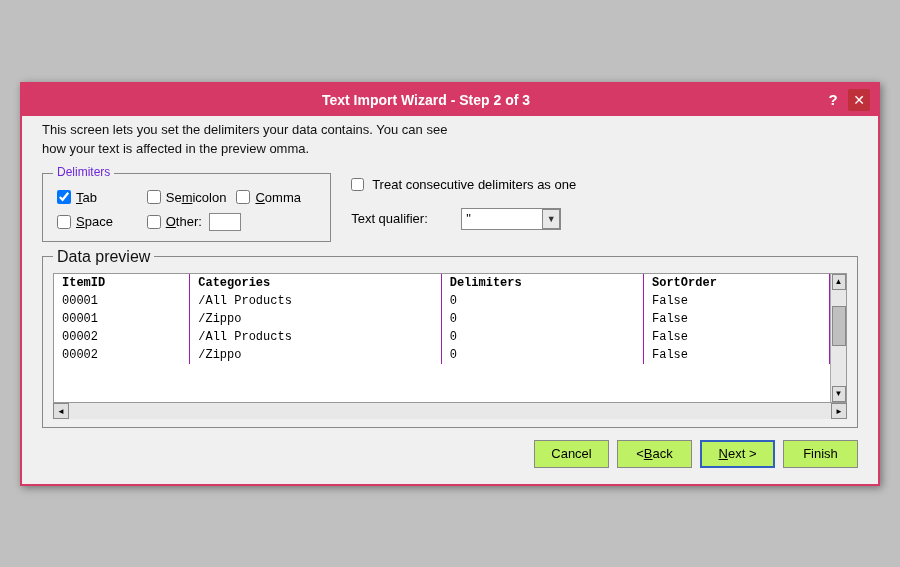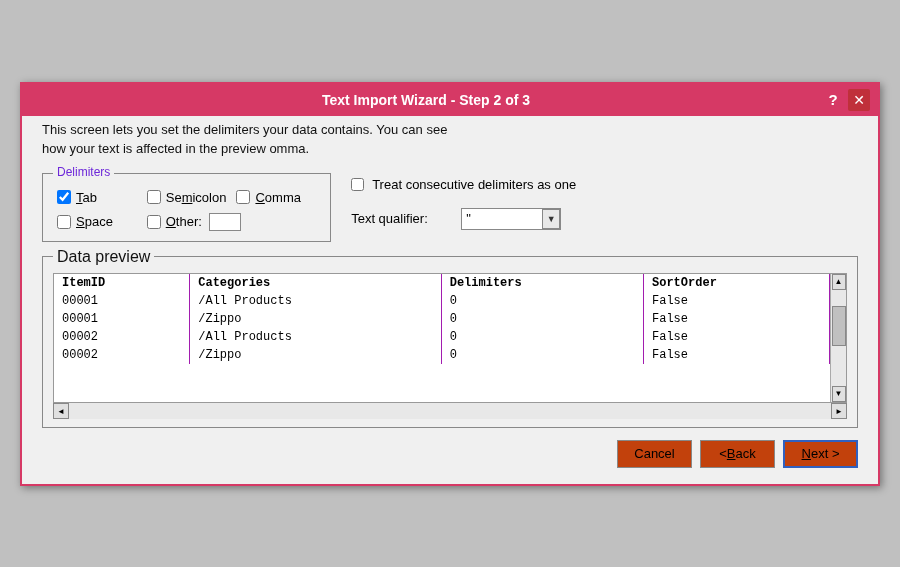--- a/index.html
+++ b/index.html
@@ -274,21 +274,21 @@
       display: flex;
       justify-content: flex-end;
       gap: 8px;
       padding-bottom: 4px;
     }
 
     .btn {
       min-width: 75px;
       height: 28px;
       padding: 0 12px;
-      background: #c2410c;
+      background: #bef264;
       border: 1px solid #888;
       font-size: 13px;
       cursor: pointer;
       display: flex;
       align-items: center;
       justify-content: center;
     }
 
     .btn.active, .btn:focus {
       border: 2px solid #3060c0;
@@ -434,15 +434,16 @@
     </div>
 
     <div class="buttons-row">
       <button class="btn">Cancel</button>
       <button class="btn">
         &lt; <span class="underline">B</span>ack
       </button>
       <button class="btn active" style="border:2px solid #3060c0;">
         <span class="underline">N</span>ext &gt;
       </button>
+      <button class="btn">Finish</button>
     </div>
   </div>
 </div>
 
 </body></html>

